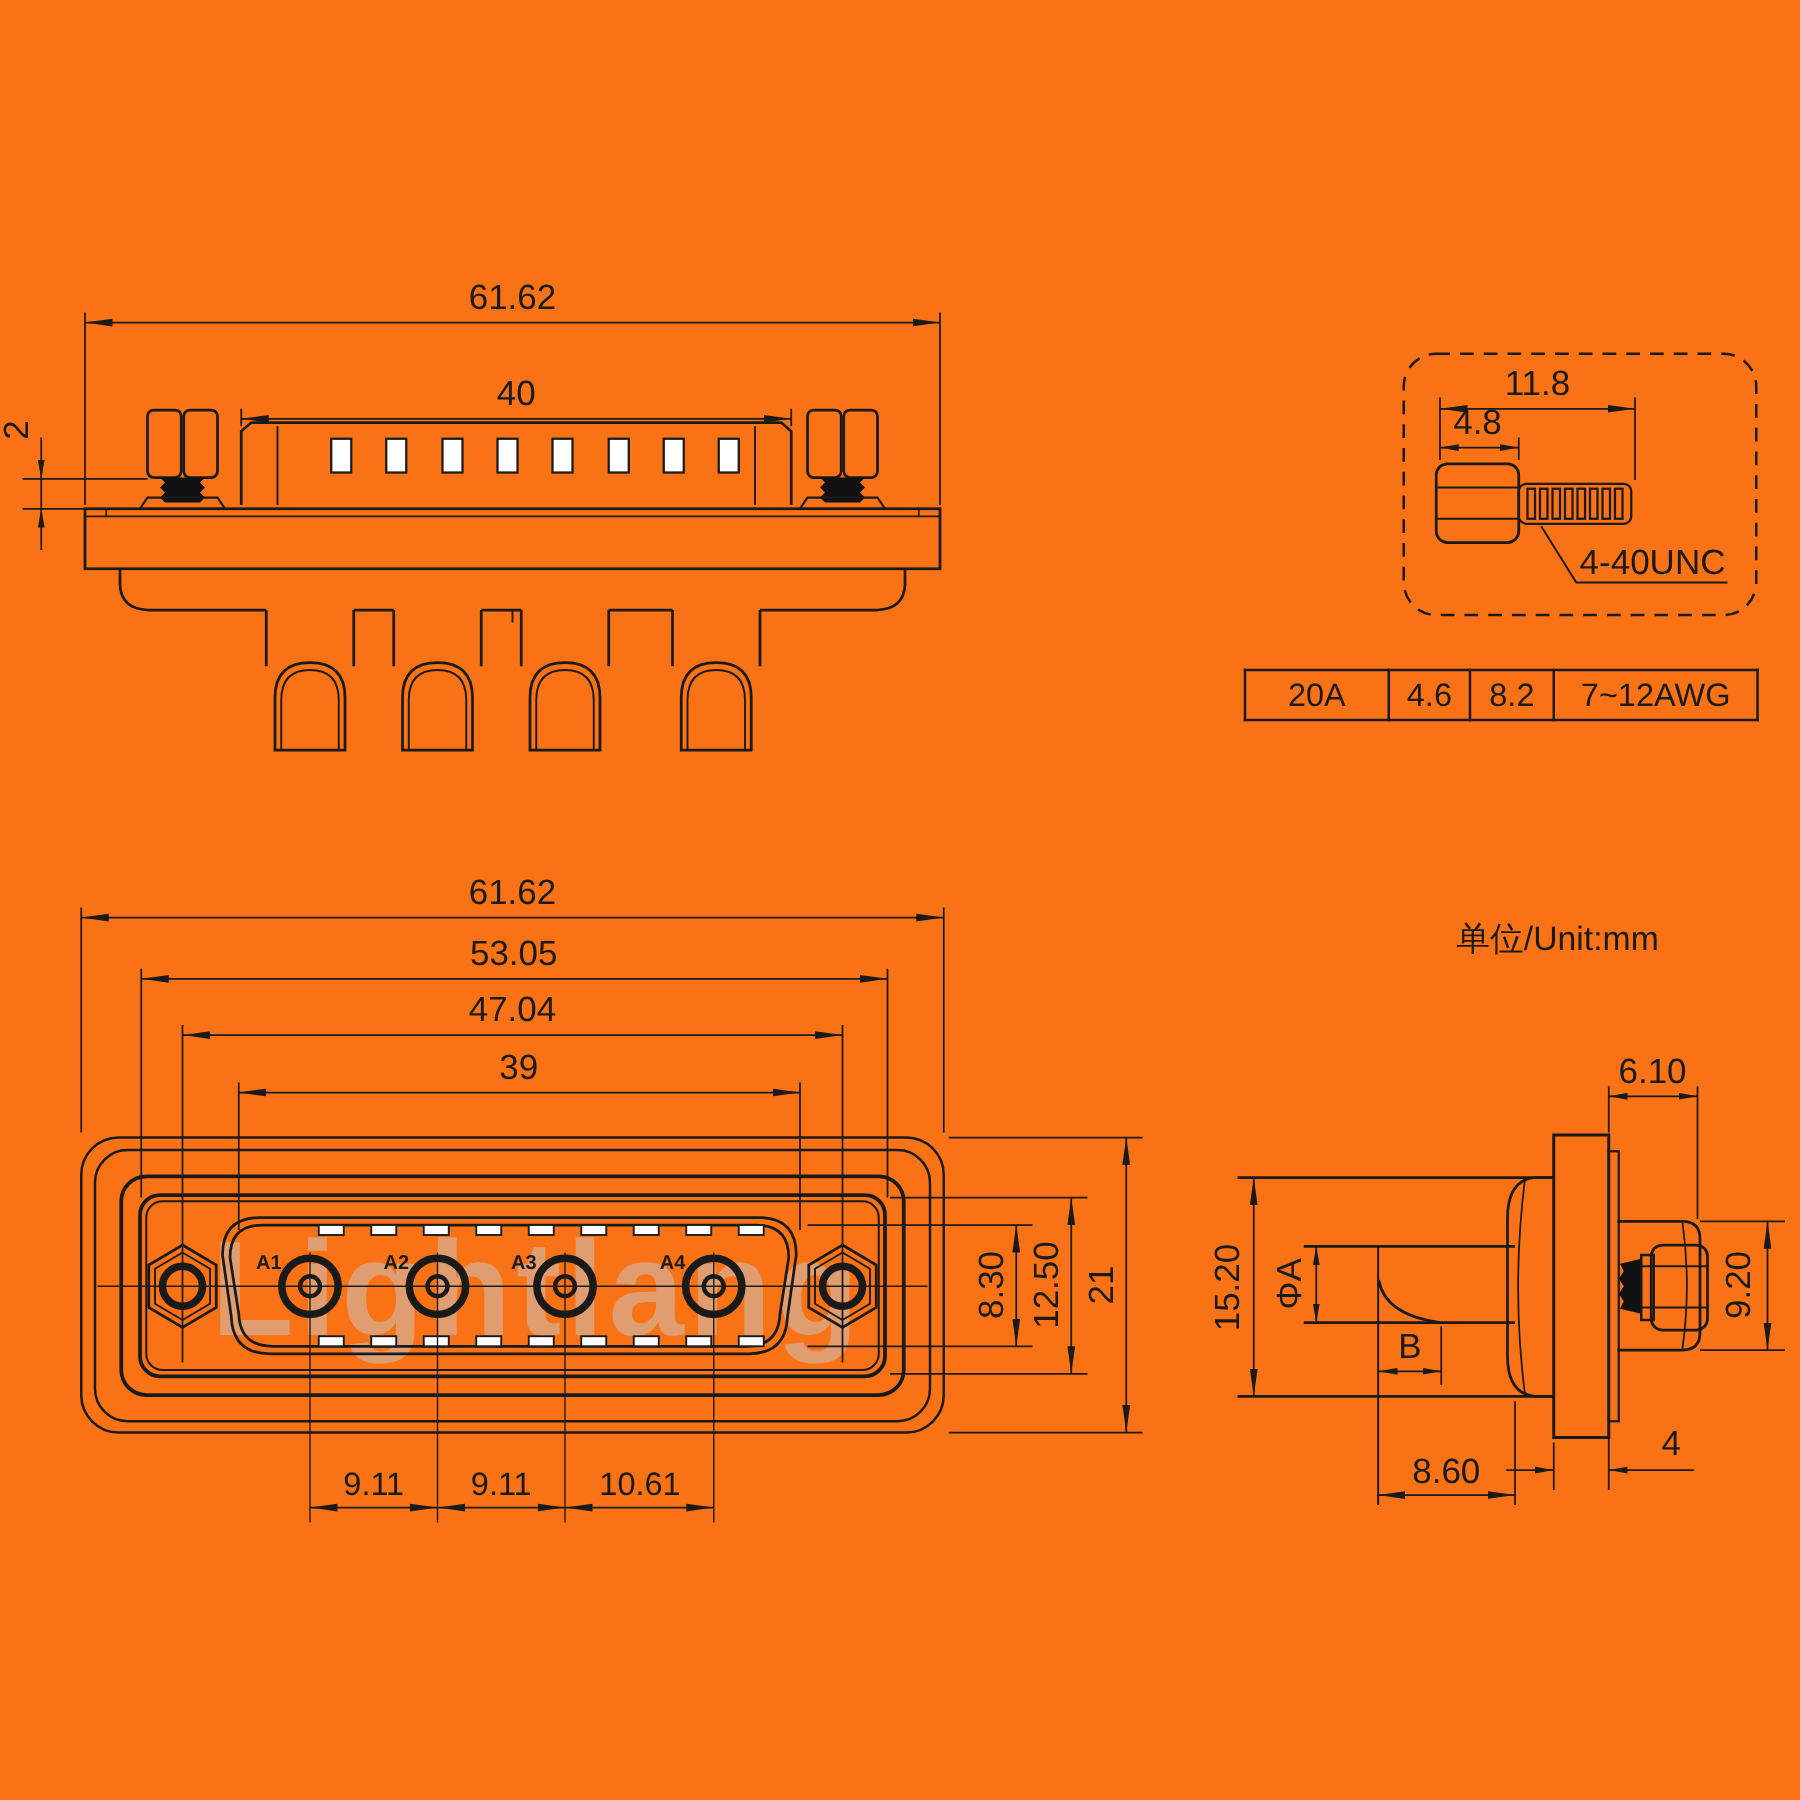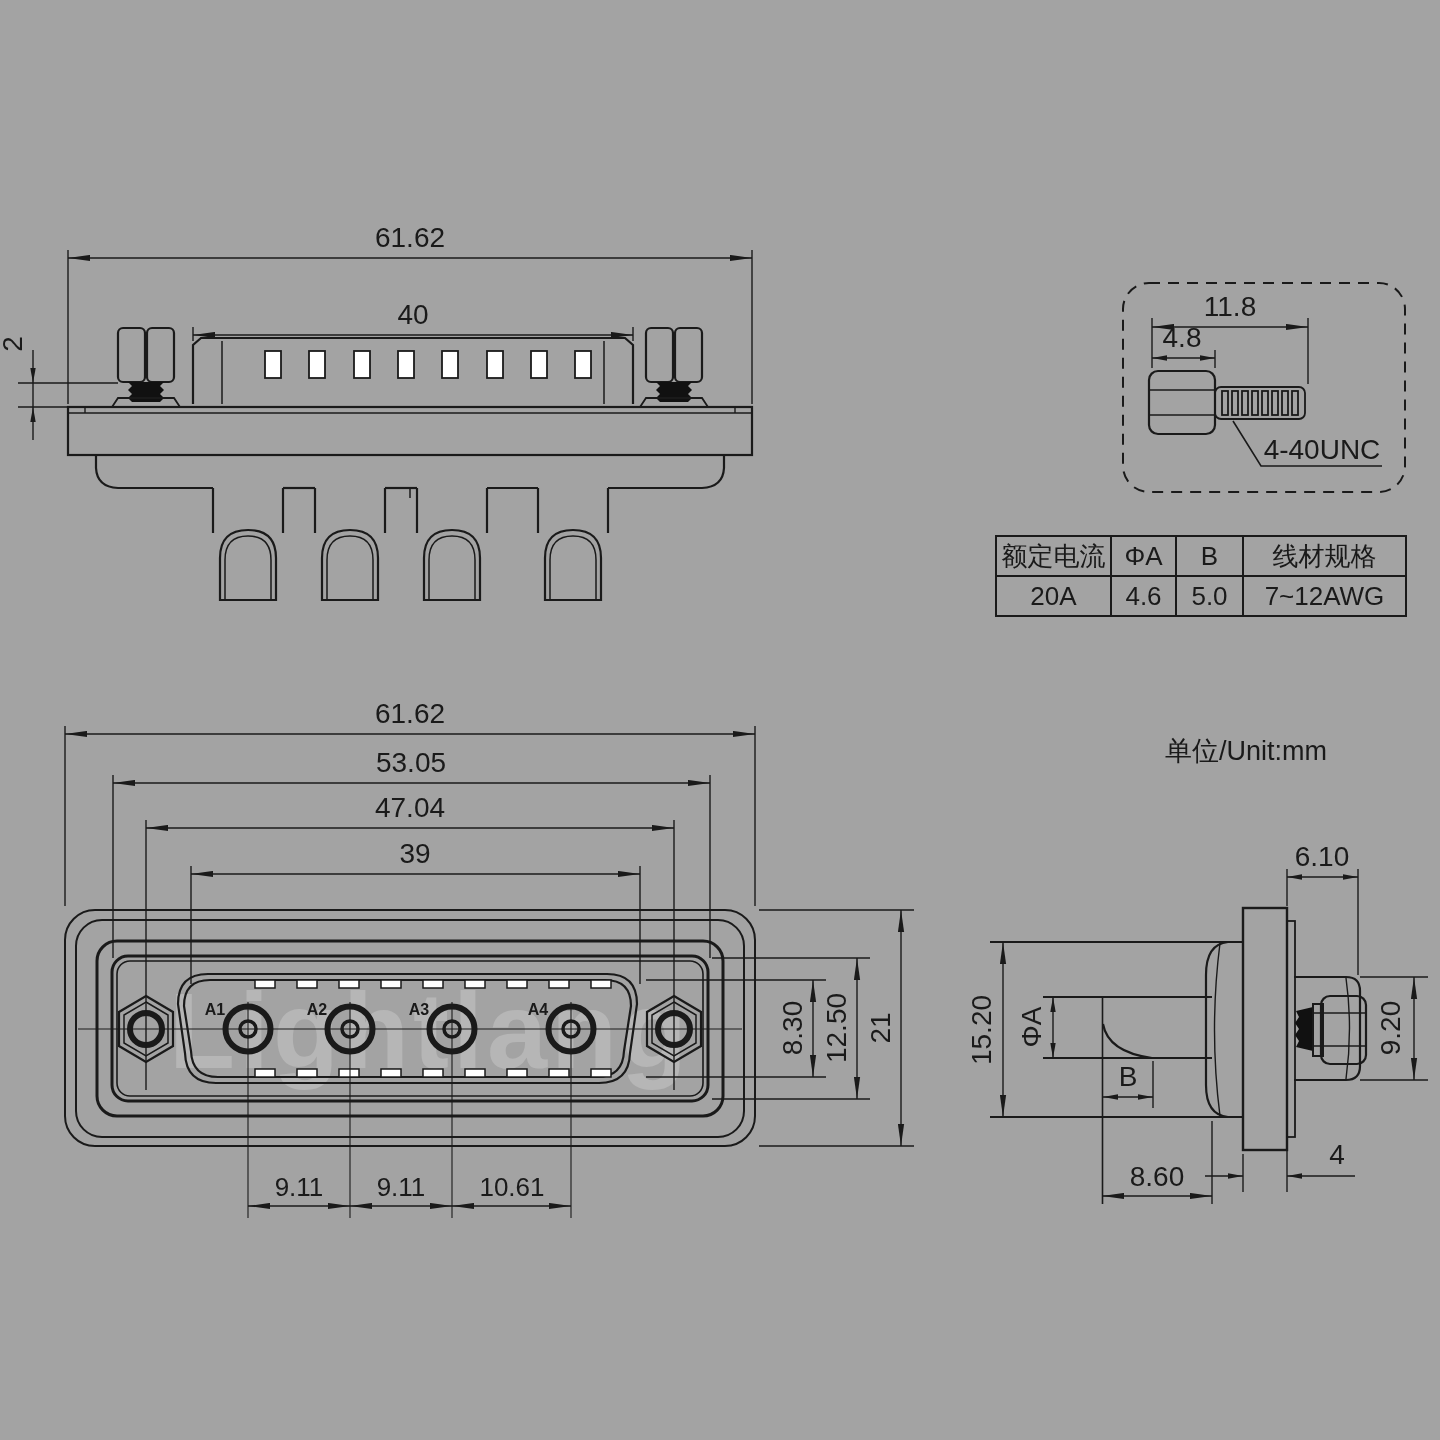--- a/index.html
+++ b/index.html
@@ -1,16 +1,16 @@
 <!DOCTYPE html>
 <html><head>
 <meta charset="utf-8">
 <style>
   html,body{margin:0;padding:0;background:#ffffff;}
-  #canvas{position:relative;width:1440px;height:1440px;background:#a3a3a3;overflow:hidden;
+  #canvas{position:relative;width:1440px;height:1440px;background:#f97316;overflow:hidden;
           font-family:"Liberation Sans",sans-serif;}
   #drawing{position:absolute;left:0;top:0;}
   svg text{fill:#1a1a1a;font-family:"Liberation Sans",sans-serif;}
   .dimtxt{font-size:28px;}
   .dimtxt-s{font-size:26px;}
   .pinlbl{font-size:16px;font-weight:bold;}
   .wm{font-size:108px;font-weight:bold;fill:#c9c9c9;opacity:.5;letter-spacing:4px;}
   
   #spec{position:absolute;left:995px;top:535px;border-collapse:collapse;table-layout:fixed;}
   #spec td,#spec th{border:2px solid #1a1a1a;padding:0;text-align:center;vertical-align:middle;
@@ -364,28 +364,22 @@
 </svg>
 
 <table id="spec">
   <colgroup>
         <col class="c0">
         <col class="c1">
         <col class="c2">
         <col class="c3">
       </colgroup>
   <tbody>
-        <tr>
-    <th>额定电流</th>
-    <th>ΦA</th>
-    <th>B</th>
-    <th>线材规格</th>
-  </tr>
   <tr>
     <td>20A</td>
     <td>4.6</td>
-    <td>5.0</td>
+    <td>8.2</td>
     <td>7~12AWG</td>
   </tr>
 </tbody>
     </table>
 <div id="unit-note">单位/Unit:mm</div>
 </div>
 
 </body></html>

